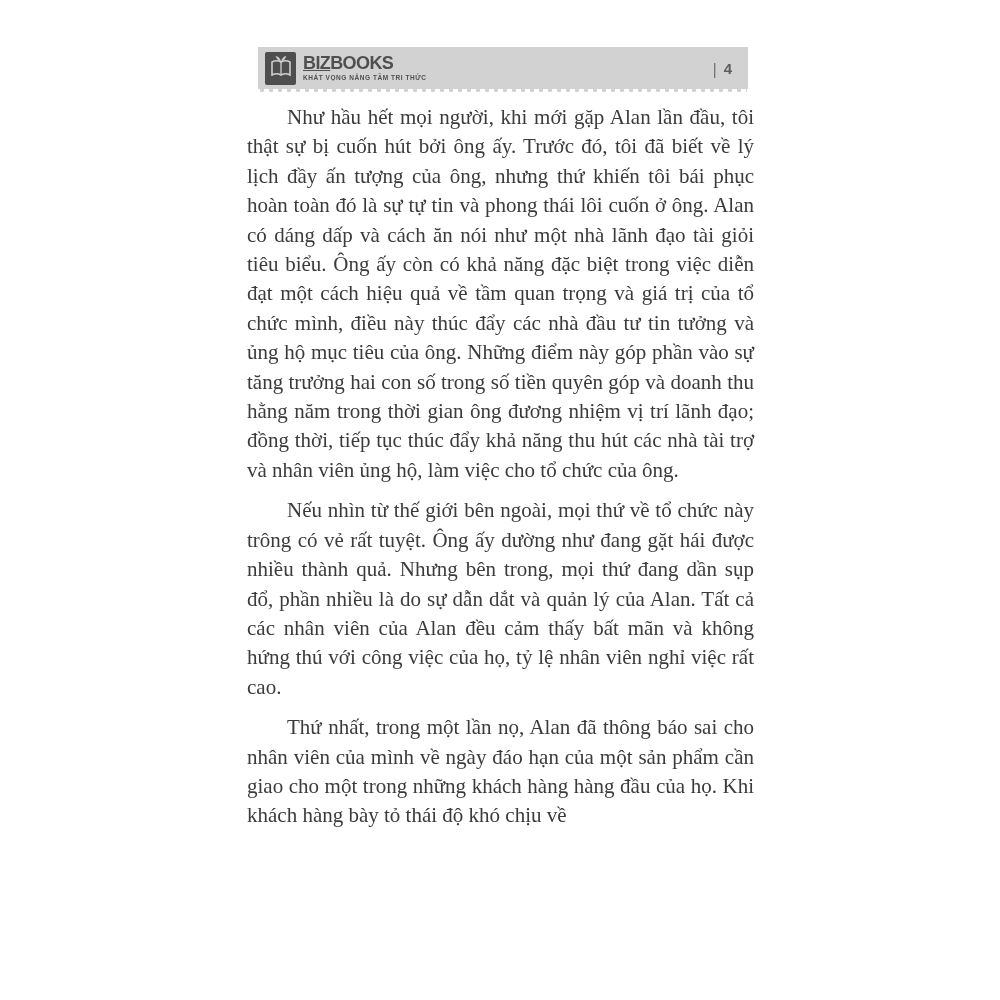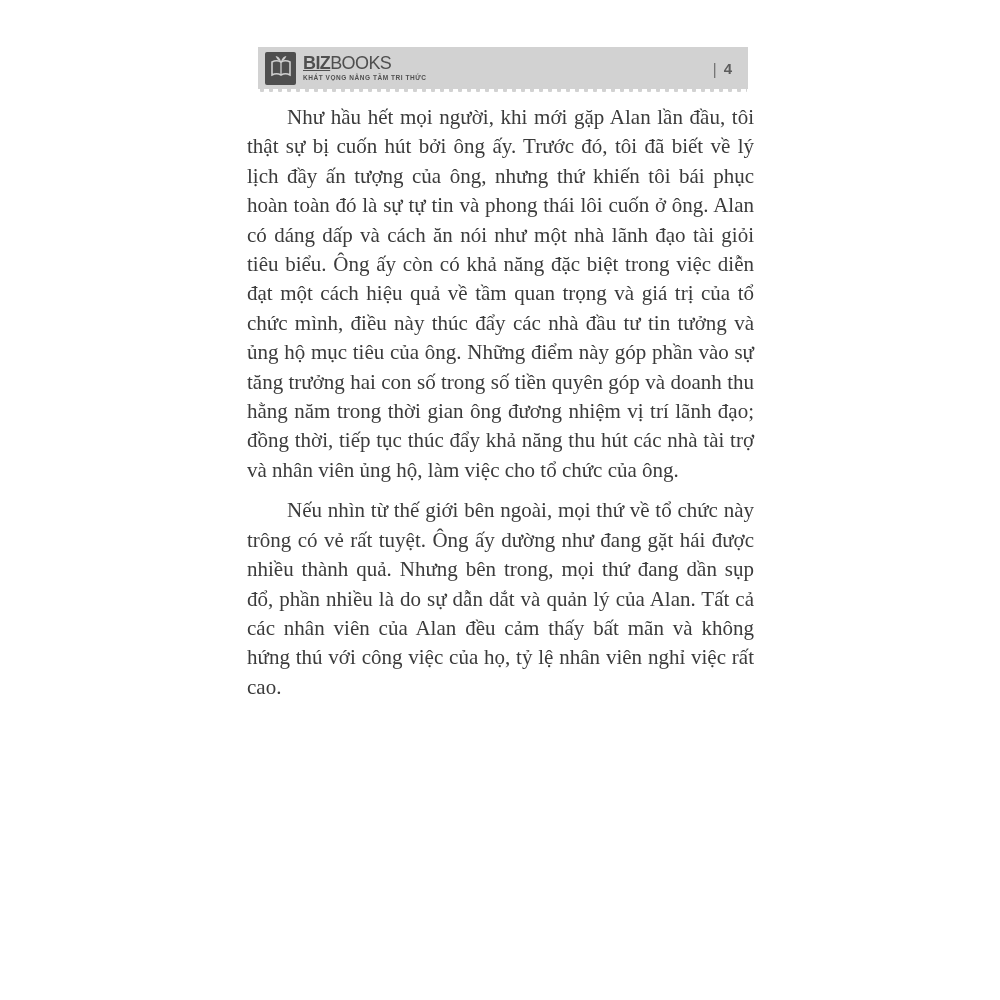--- a/index.html
+++ b/index.html
@@ -63,21 +63,21 @@
     line-height: 1;
   }
   .brand-name {
     font-family: "Liberation Sans", sans-serif;
     font-size: 18px;
     letter-spacing: -0.6px;
     color: #4f4f4f;
     white-space: nowrap;
   }
   .brand-name .bold { font-weight: 700; text-decoration: underline; }
-  .brand-name .light { font-weight: 400; }
+  .brand-name .light { font-weight: 700; }
   .tagline {
     font-family: "Liberation Sans", sans-serif;
     font-size: 6.5px;
     font-weight: 700;
     color: #4f4f4f;
     letter-spacing: 0.55px;
     margin-top: 3px;
     white-space: nowrap;
   }
   .pagenum {
@@ -133,15 +133,16 @@
     </div>
     <div class="pagenum">
       <span class="pipe">|</span>
       <span>4</span>
     </div>
   </header>
 
   <main class="text-block">
     <p>Như hầu hết mọi người, khi mới gặp Alan lần đầu, tôi thật sự bị cuốn hút bởi ông ấy. Trước đó, tôi đã biết về lý lịch đầy ấn tượng của ông, nhưng thứ khiến tôi bái phục hoàn toàn đó là sự tự tin và phong thái lôi cuốn ở ông. Alan có dáng dấp và cách ăn nói như một nhà lãnh đạo tài giỏi tiêu biểu. Ông ấy còn có khả năng đặc biệt trong việc diễn đạt một cách hiệu quả về tầm quan trọng và giá trị của tổ chức mình, điều này thúc đẩy các nhà đầu tư tin tưởng và ủng hộ mục tiêu của ông. Những điểm này góp phần vào sự tăng trưởng hai con số trong số tiền quyên góp và doanh thu hằng năm trong thời gian ông đương nhiệm vị trí lãnh đạo; đồng thời, tiếp tục thúc đẩy khả năng thu hút các nhà tài trợ và nhân viên ủng hộ, làm việc cho tổ chức của ông.</p>
     <p>Nếu nhìn từ thế giới bên ngoài, mọi thứ về tổ chức này trông có vẻ rất tuyệt. Ông ấy dường như đang gặt hái được nhiều thành quả. Nhưng bên trong, mọi thứ đang dần sụp đổ, phần nhiều là do sự dẫn dắt và quản lý của Alan. Tất cả các nhân viên của Alan đều cảm thấy bất mãn và không hứng thú với công việc của họ, tỷ lệ nhân viên nghỉ việc rất cao.</p>
+    <p>Thứ nhất, trong một lần nọ, Alan đã thông báo sai cho nhân viên của mình về ngày đáo hạn của một sản phẩm cần giao cho một trong những khách hàng hàng đầu của họ. Khi khách hàng bày tỏ thái độ khó chịu về</p>
   </main>
 
 </div>
 
 </body></html>

